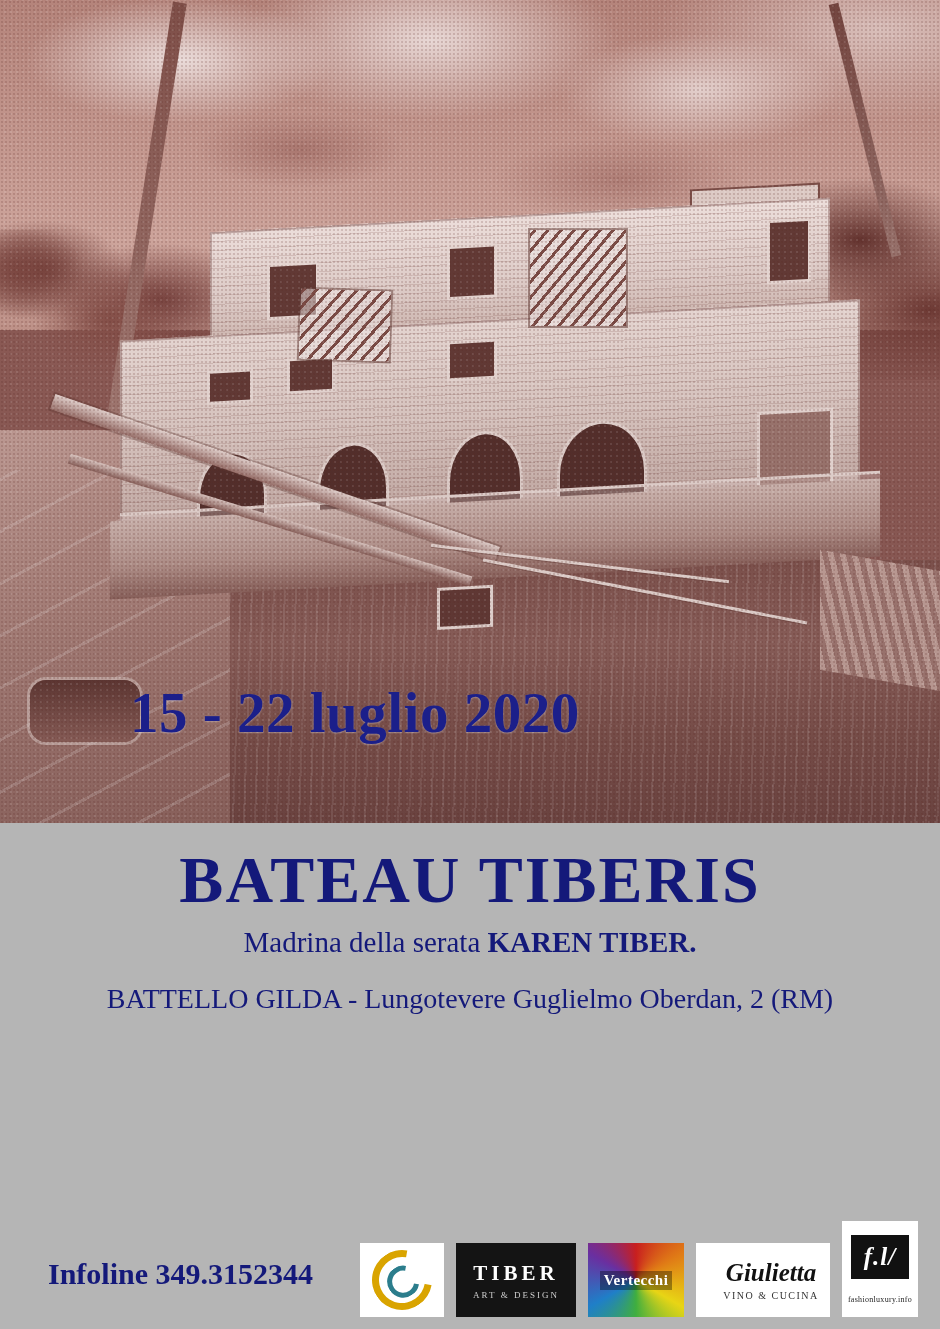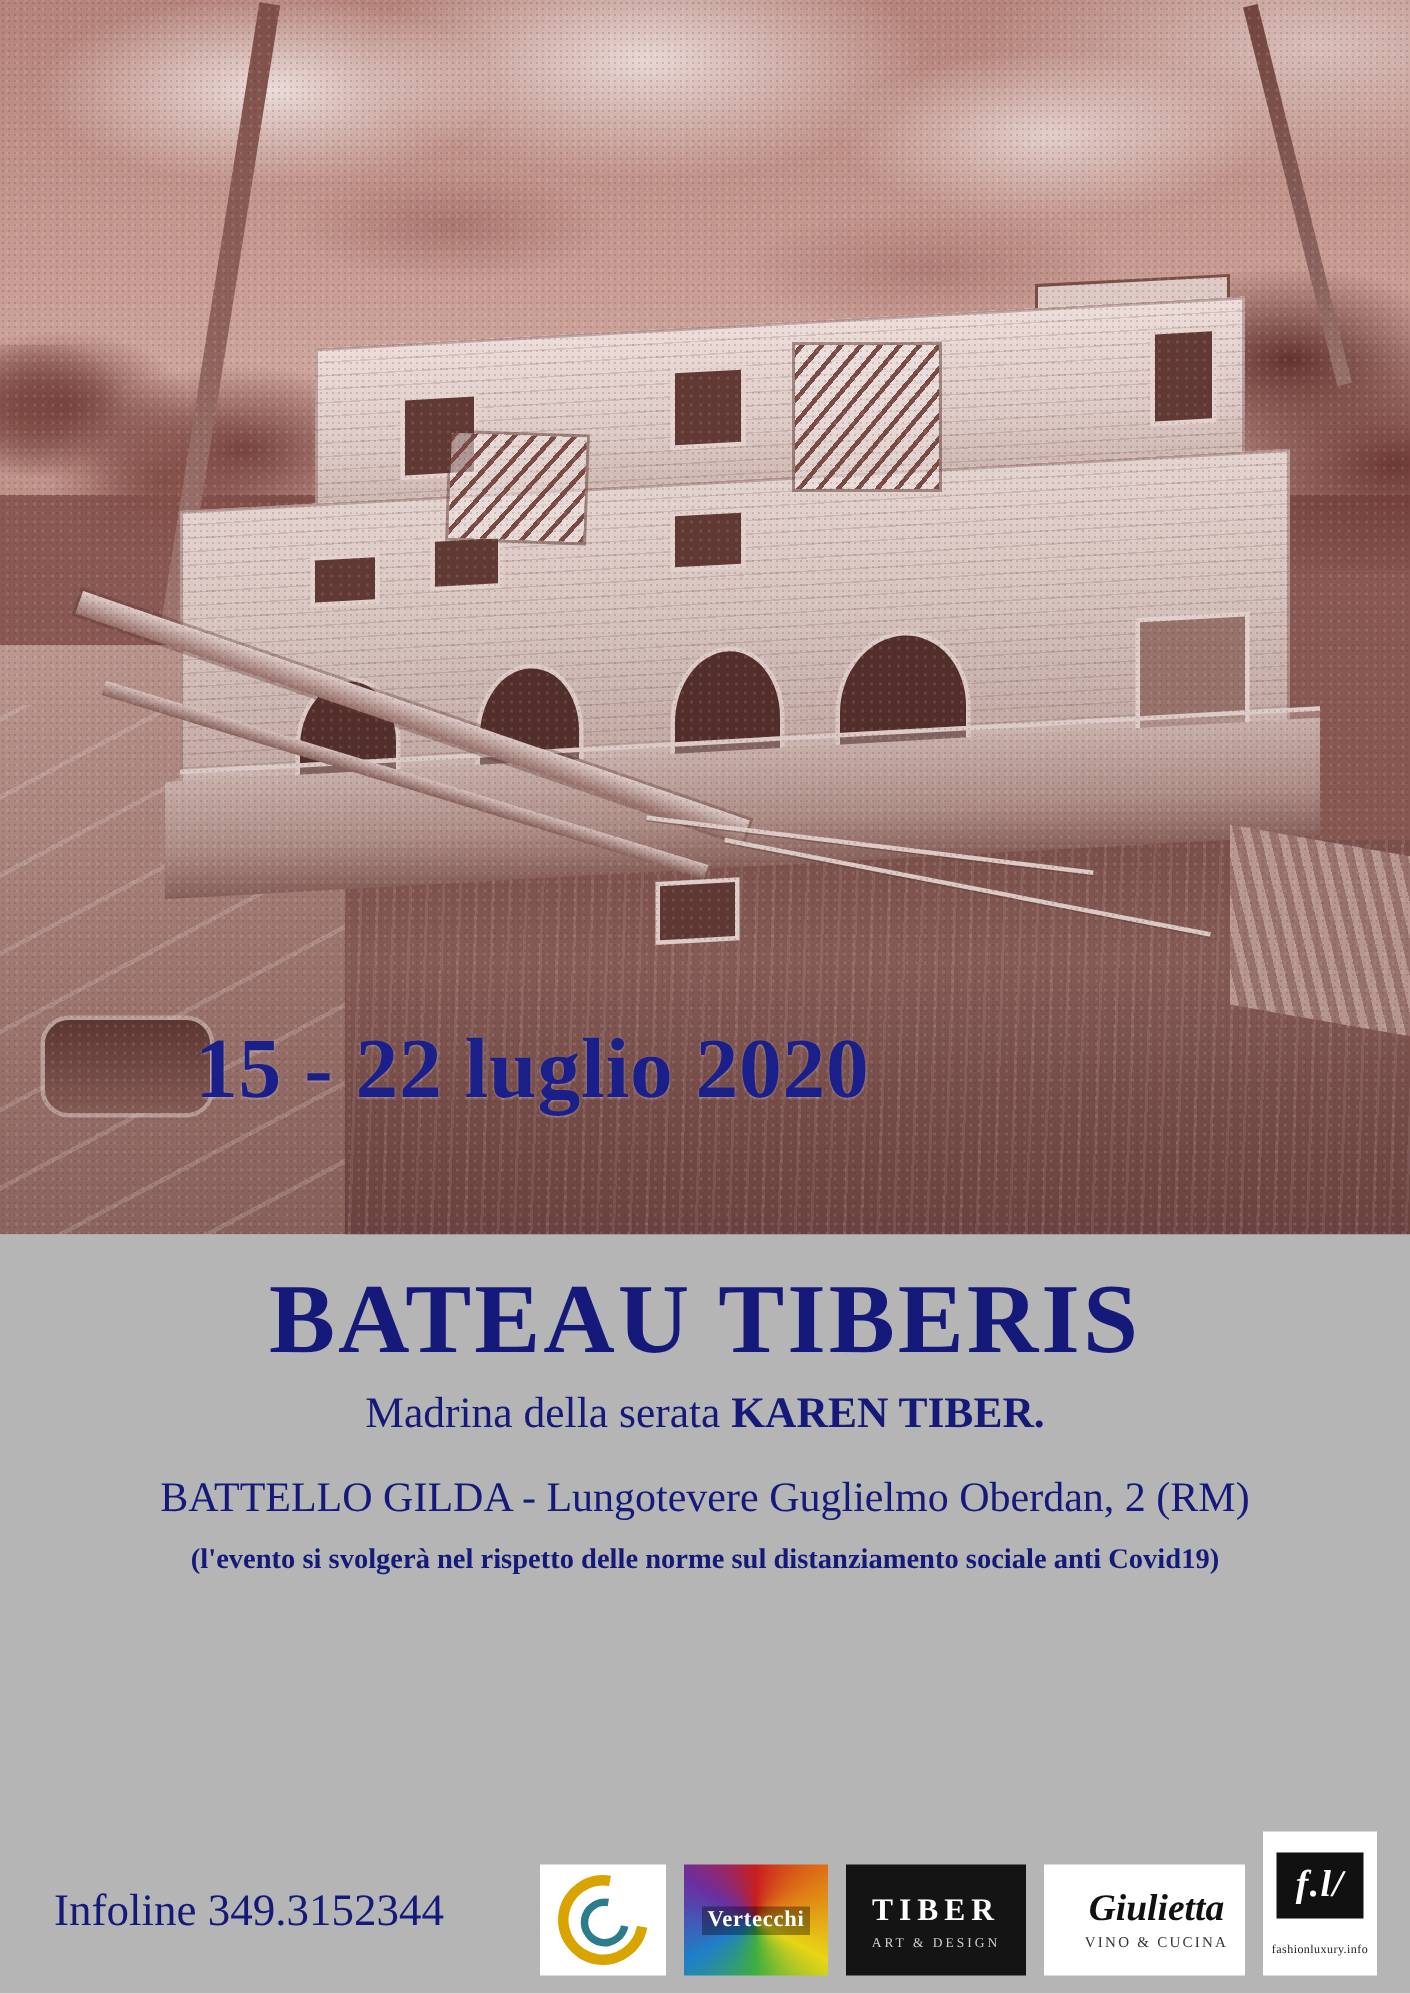--- a/index.html
+++ b/index.html
@@ -329,24 +329,24 @@
     color: #14197a;
   }
   .sub4 {
     margin-top: 14px;
     font-size: 19px;
     font-weight: bold;
     color: #14197a;
   }
   .infoline {
     position: absolute;
-    left: 36px;
+    left: 48px;
     bottom: 38px;
     font-size: 30px;
-    font-weight: normal;
+    font-weight: bold;
     color: #14197a;
     white-space: nowrap;
   }
 
   
   .logos {
     position: absolute;
     right: 22px;
     bottom: 12px;
     display: flex;
@@ -524,39 +524,38 @@
 
     <div class="sub1">
       <div>
         <span>Madrina della serata </span><b>KAREN TIBER.</b>
       </div>
     </div>
 
 
     <div class="sub3">BATTELLO GILDA - Lungotevere Guglielmo Oberdan, 2 (RM)</div>
 
-    <div class="sub4">(l'evento si svolgerà nel rispetto delle norme sul distanziamento sociale anti Covid19)</div>
 
     <div class="infoline">Infoline 349.3152344</div>
 
     <div class="logos">
 
       <div class="logo logo-c">
         <div class="ring-c"></div>
-      </div>
-
-      <div class="logo logo-vert">
-        <div class="vert-text">Vertecchi</div>
       </div>
 
       <div class="logo logo-tiber">
         <div class="tiber-name">TIBER</div>
         <div class="tiber-sub">ART &amp; DESIGN</div>
       </div>
 
+      <div class="logo logo-vert">
+        <div class="vert-text">Vertecchi</div>
+      </div>
+
       <div class="logo logo-giu">
         <div class="giu-name">Giulietta</div>
         <div class="giu-sub">VINO &amp; CUCINA</div>
       </div>
 
       <div class="logo logo-fl">
         <div class="fl-box">f.l/</div>
         <div class="fl-sub">fashionluxury.info</div>
       </div>
 

